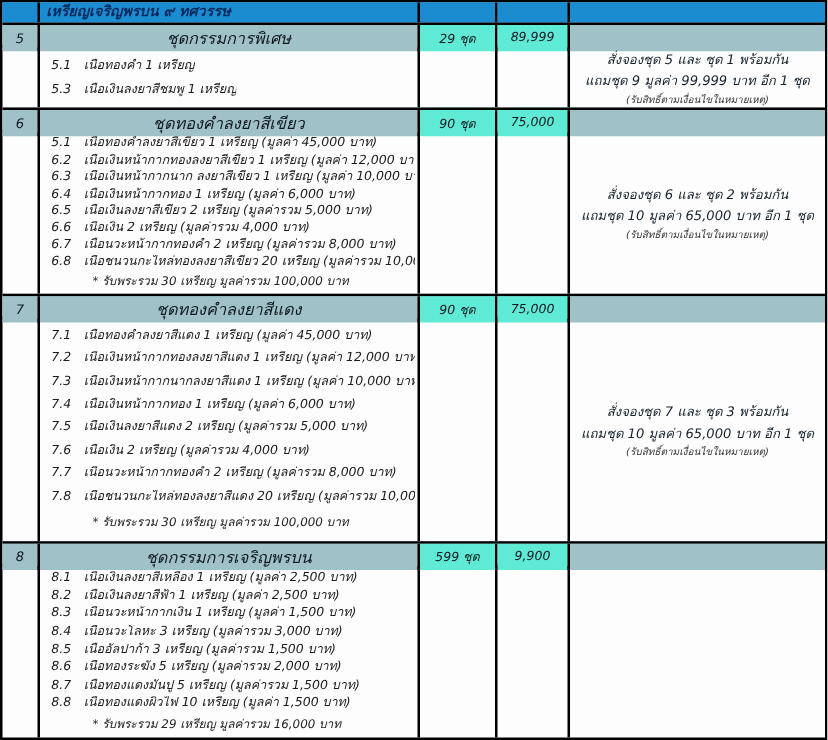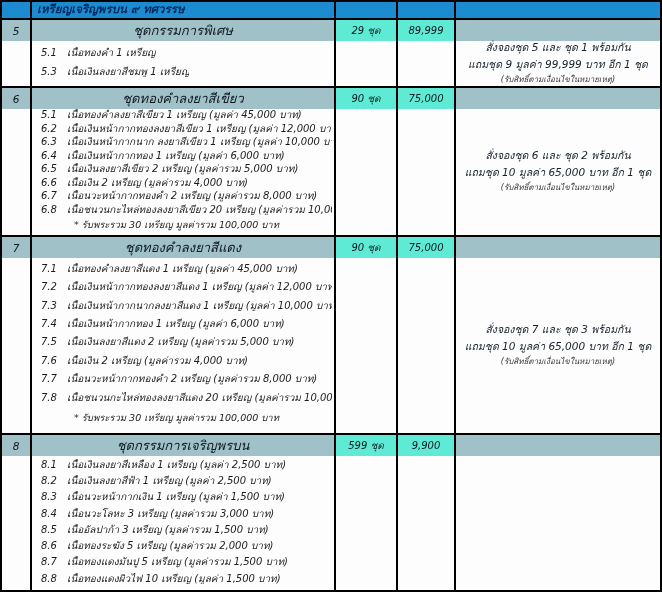--- a/index.html
+++ b/index.html
@@ -224,19 +224,20 @@
           <span class="txt">เนื้อทองระฆัง 5 เหรียญ (มูลค่ารวม 2,000 บาท)</span>
         </div>
       <div class="item">
           <span class="no">8.7</span>
           <span class="txt">เนื้อทองแดงมันปู  5 เหรียญ (มูลค่ารวม 1,500 บาท)</span>
         </div>
       <div class="item">
           <span class="no">8.8</span>
           <span class="txt">เนื้อทองแดงผิวไฟ 10 เหรียญ (มูลค่า 1,500 บาท)</span>
         </div>
+      <div class="footnote">* รับพระรวม 29 เหรียญ มูลค่ารวม 16,000 บาท</div>
     </div>
     <div></div>
     <div></div>
     <div class="notecell"></div>
   </div>
 
 </div>
 
 </body></html>

